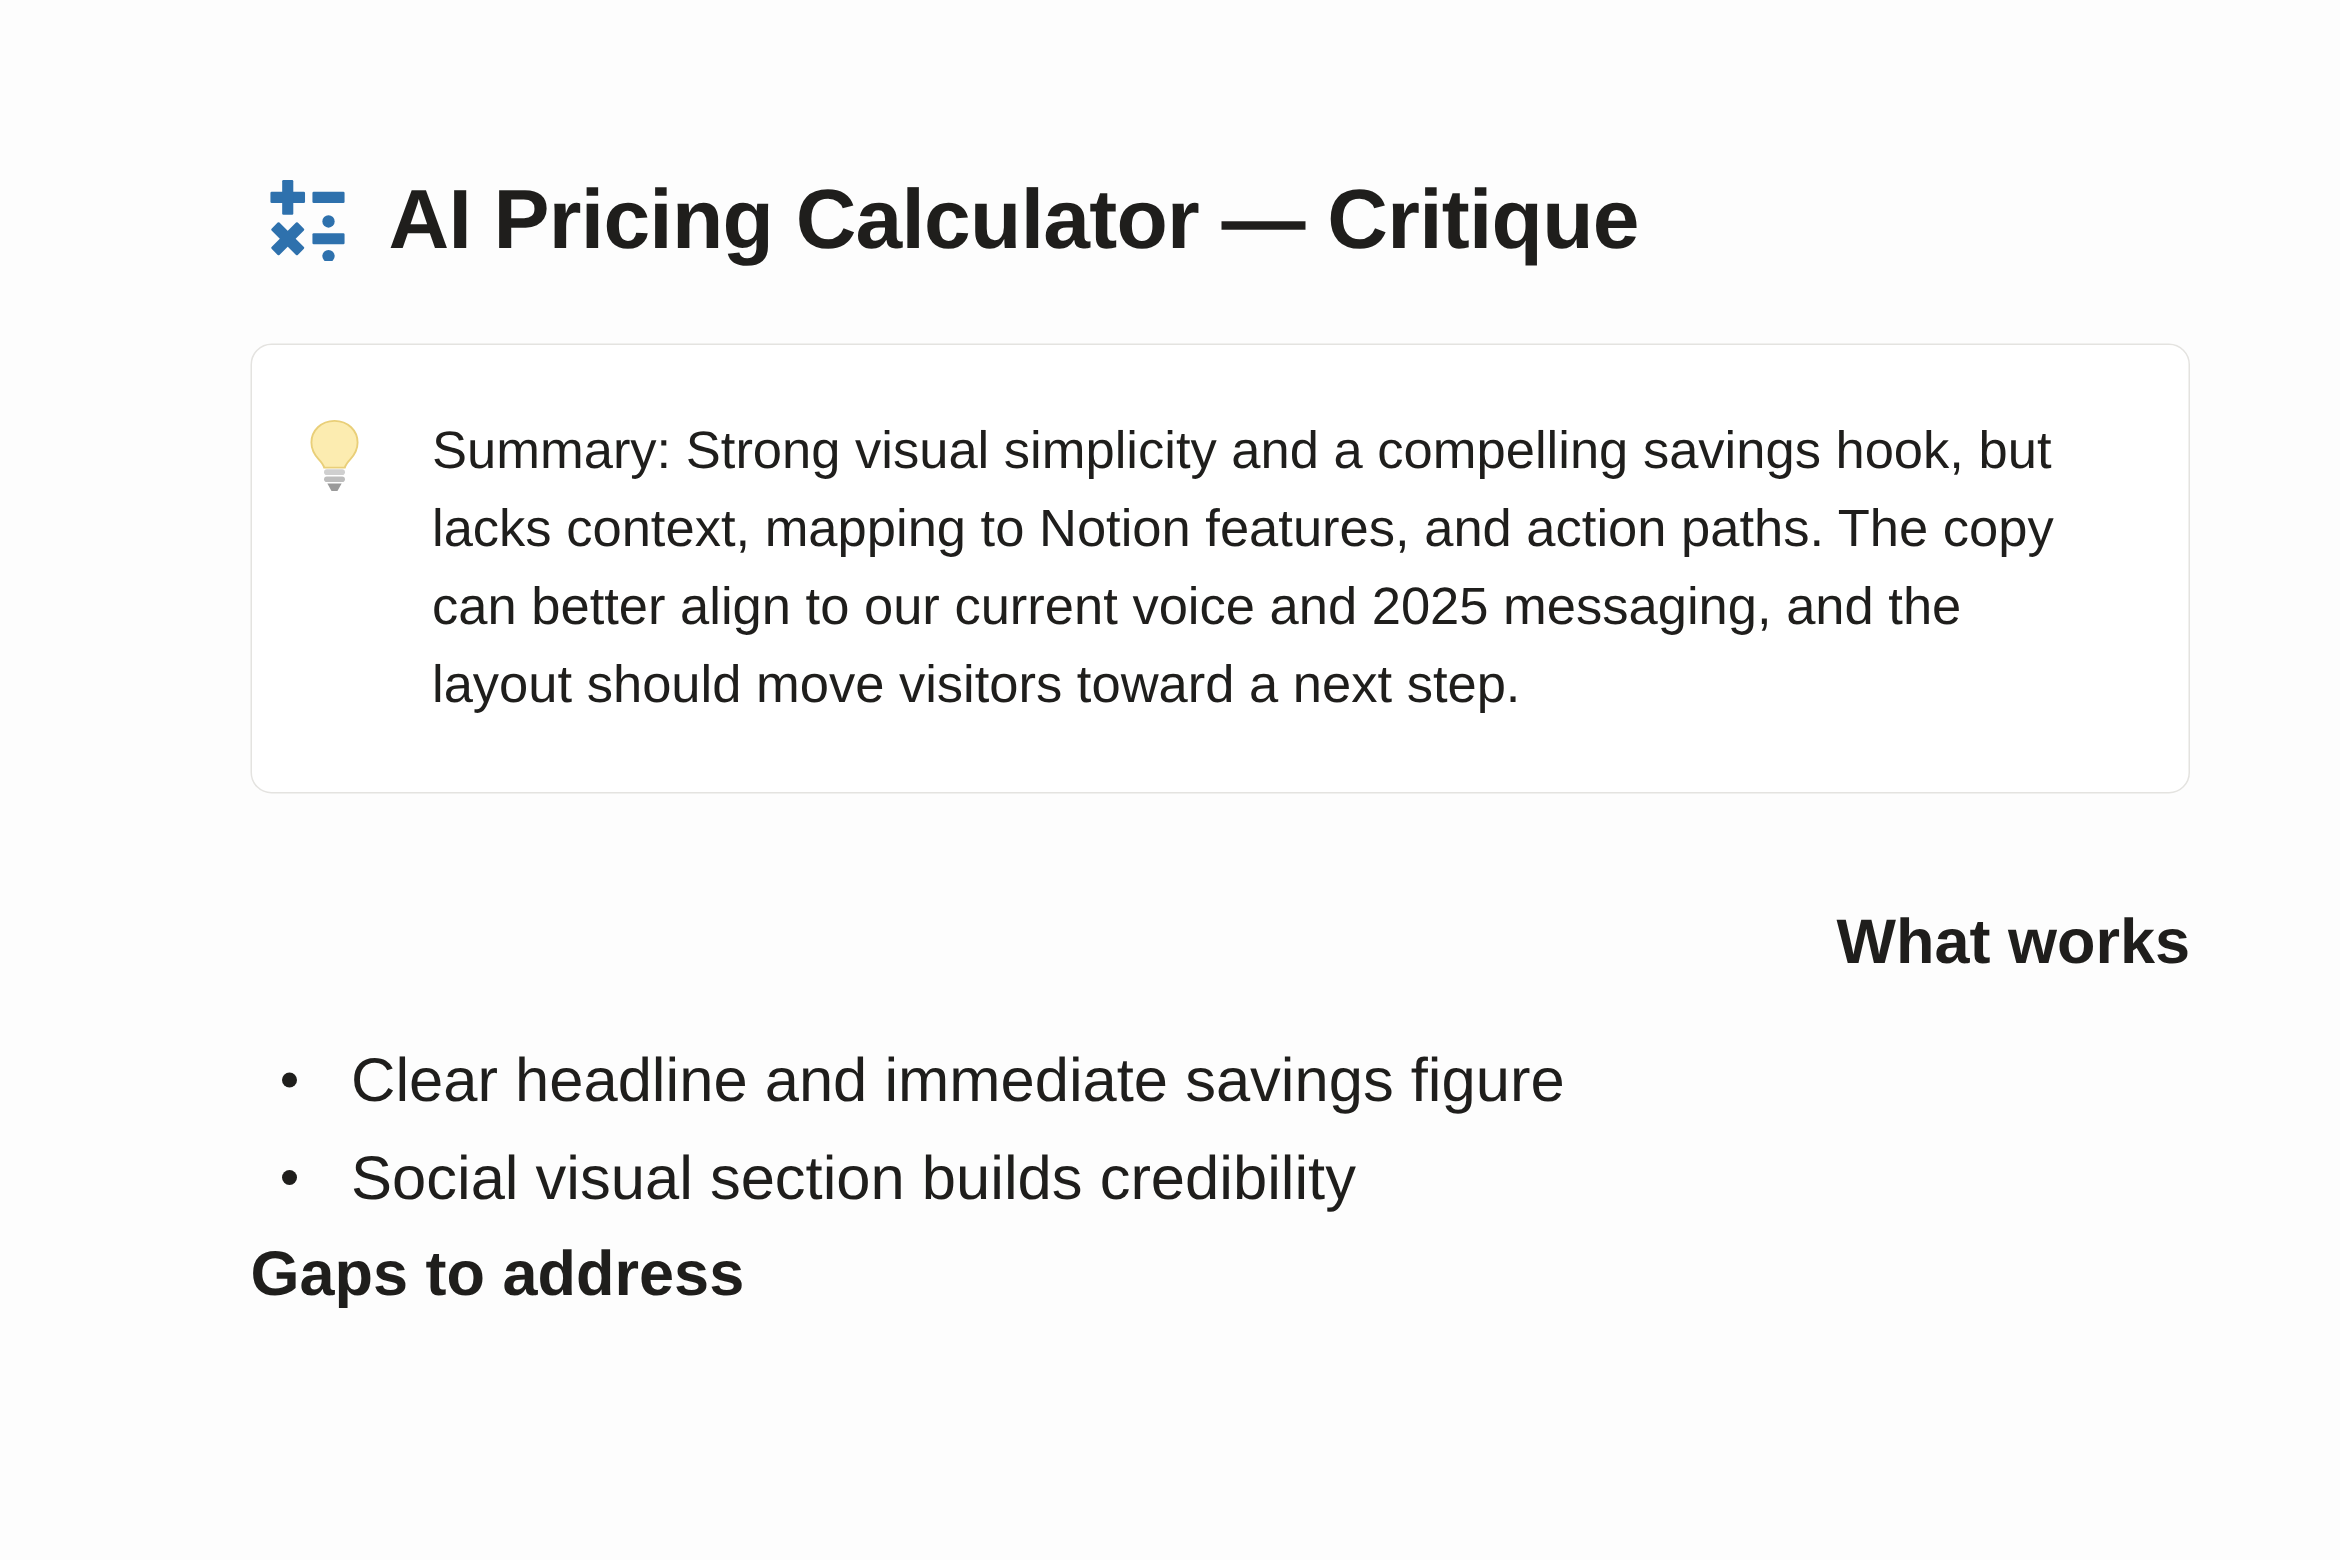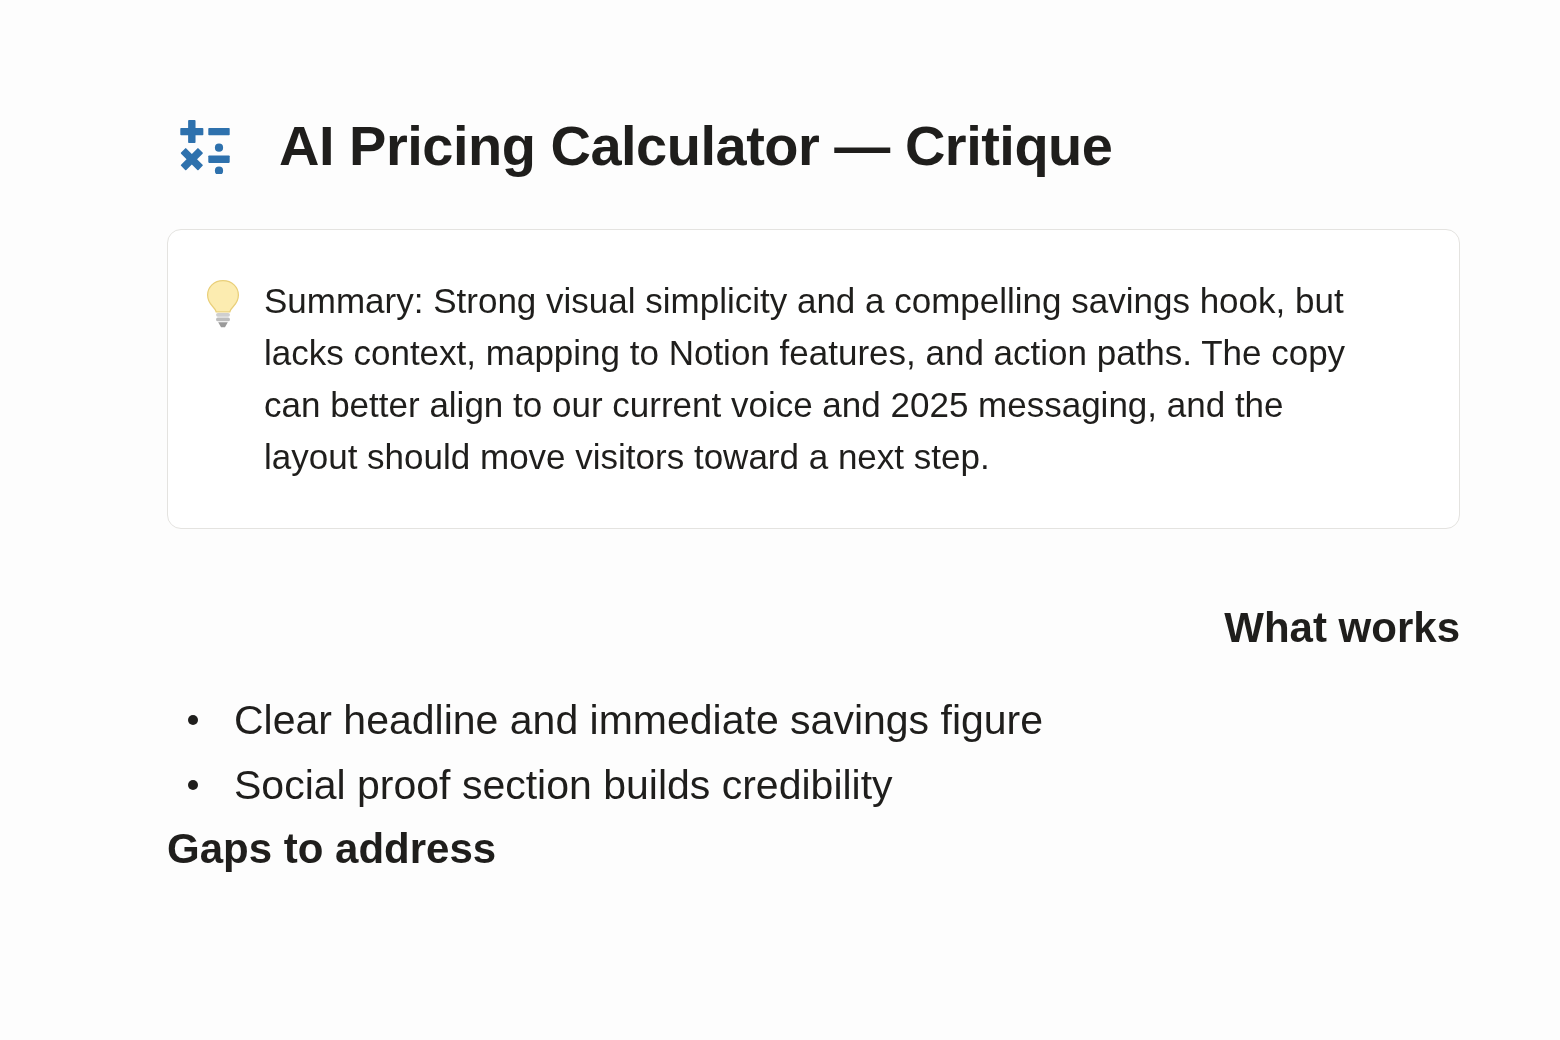--- a/index.html
+++ b/index.html
@@ -30,31 +30,30 @@
     color: var(--accent-blue, #2e71ad);
     cursor: pointer;
   }
   .page-icon svg { display: block; width: 100%; height: 100%; }
   .page-title {
     font-size: 56px;
     font-weight: 700;
     letter-spacing: -0.5px;
     line-height: 1.2;
     color: var(--text, #1f1e1c);
-    margin-left: 20px;
   }
   .callout {
     width: 1293px;
     border: 1px solid var(--callout-border, #e4e3e0);
     background: var(--callout-bg, #ffffff);
     border-radius: 14px;
     padding: 45px 75px 45px 36px;
     display: flex;
     align-items: flex-start;
-    gap: 22px;
+    gap: 46px;
   }
   .callout-icon {
     flex: none;
     width: 38px;
     height: 52px;
     margin-top: 4px;
     cursor: pointer;
   }
   .callout-icon svg { display: block; width: 100%; height: 100%; }
   .callout-text {
@@ -132,20 +131,20 @@
 
     <h2 class="section-heading heading-what-works">What works</h2>
 
     <ul class="bullets">
       <li>
         <span class="bullet-dot"></span>
         <span>Clear headline and immediate savings figure</span>
       </li>
       <li>
         <span class="bullet-dot"></span>
-        <span>Social proof section builds credibility</span>
+        <span>Social visual section builds credibility</span>
       </li>
     </ul>
 
     <h2 class="section-heading heading-gaps">Gaps to address</h2>
 
   </div>
 </div>
 
 </body></html>

